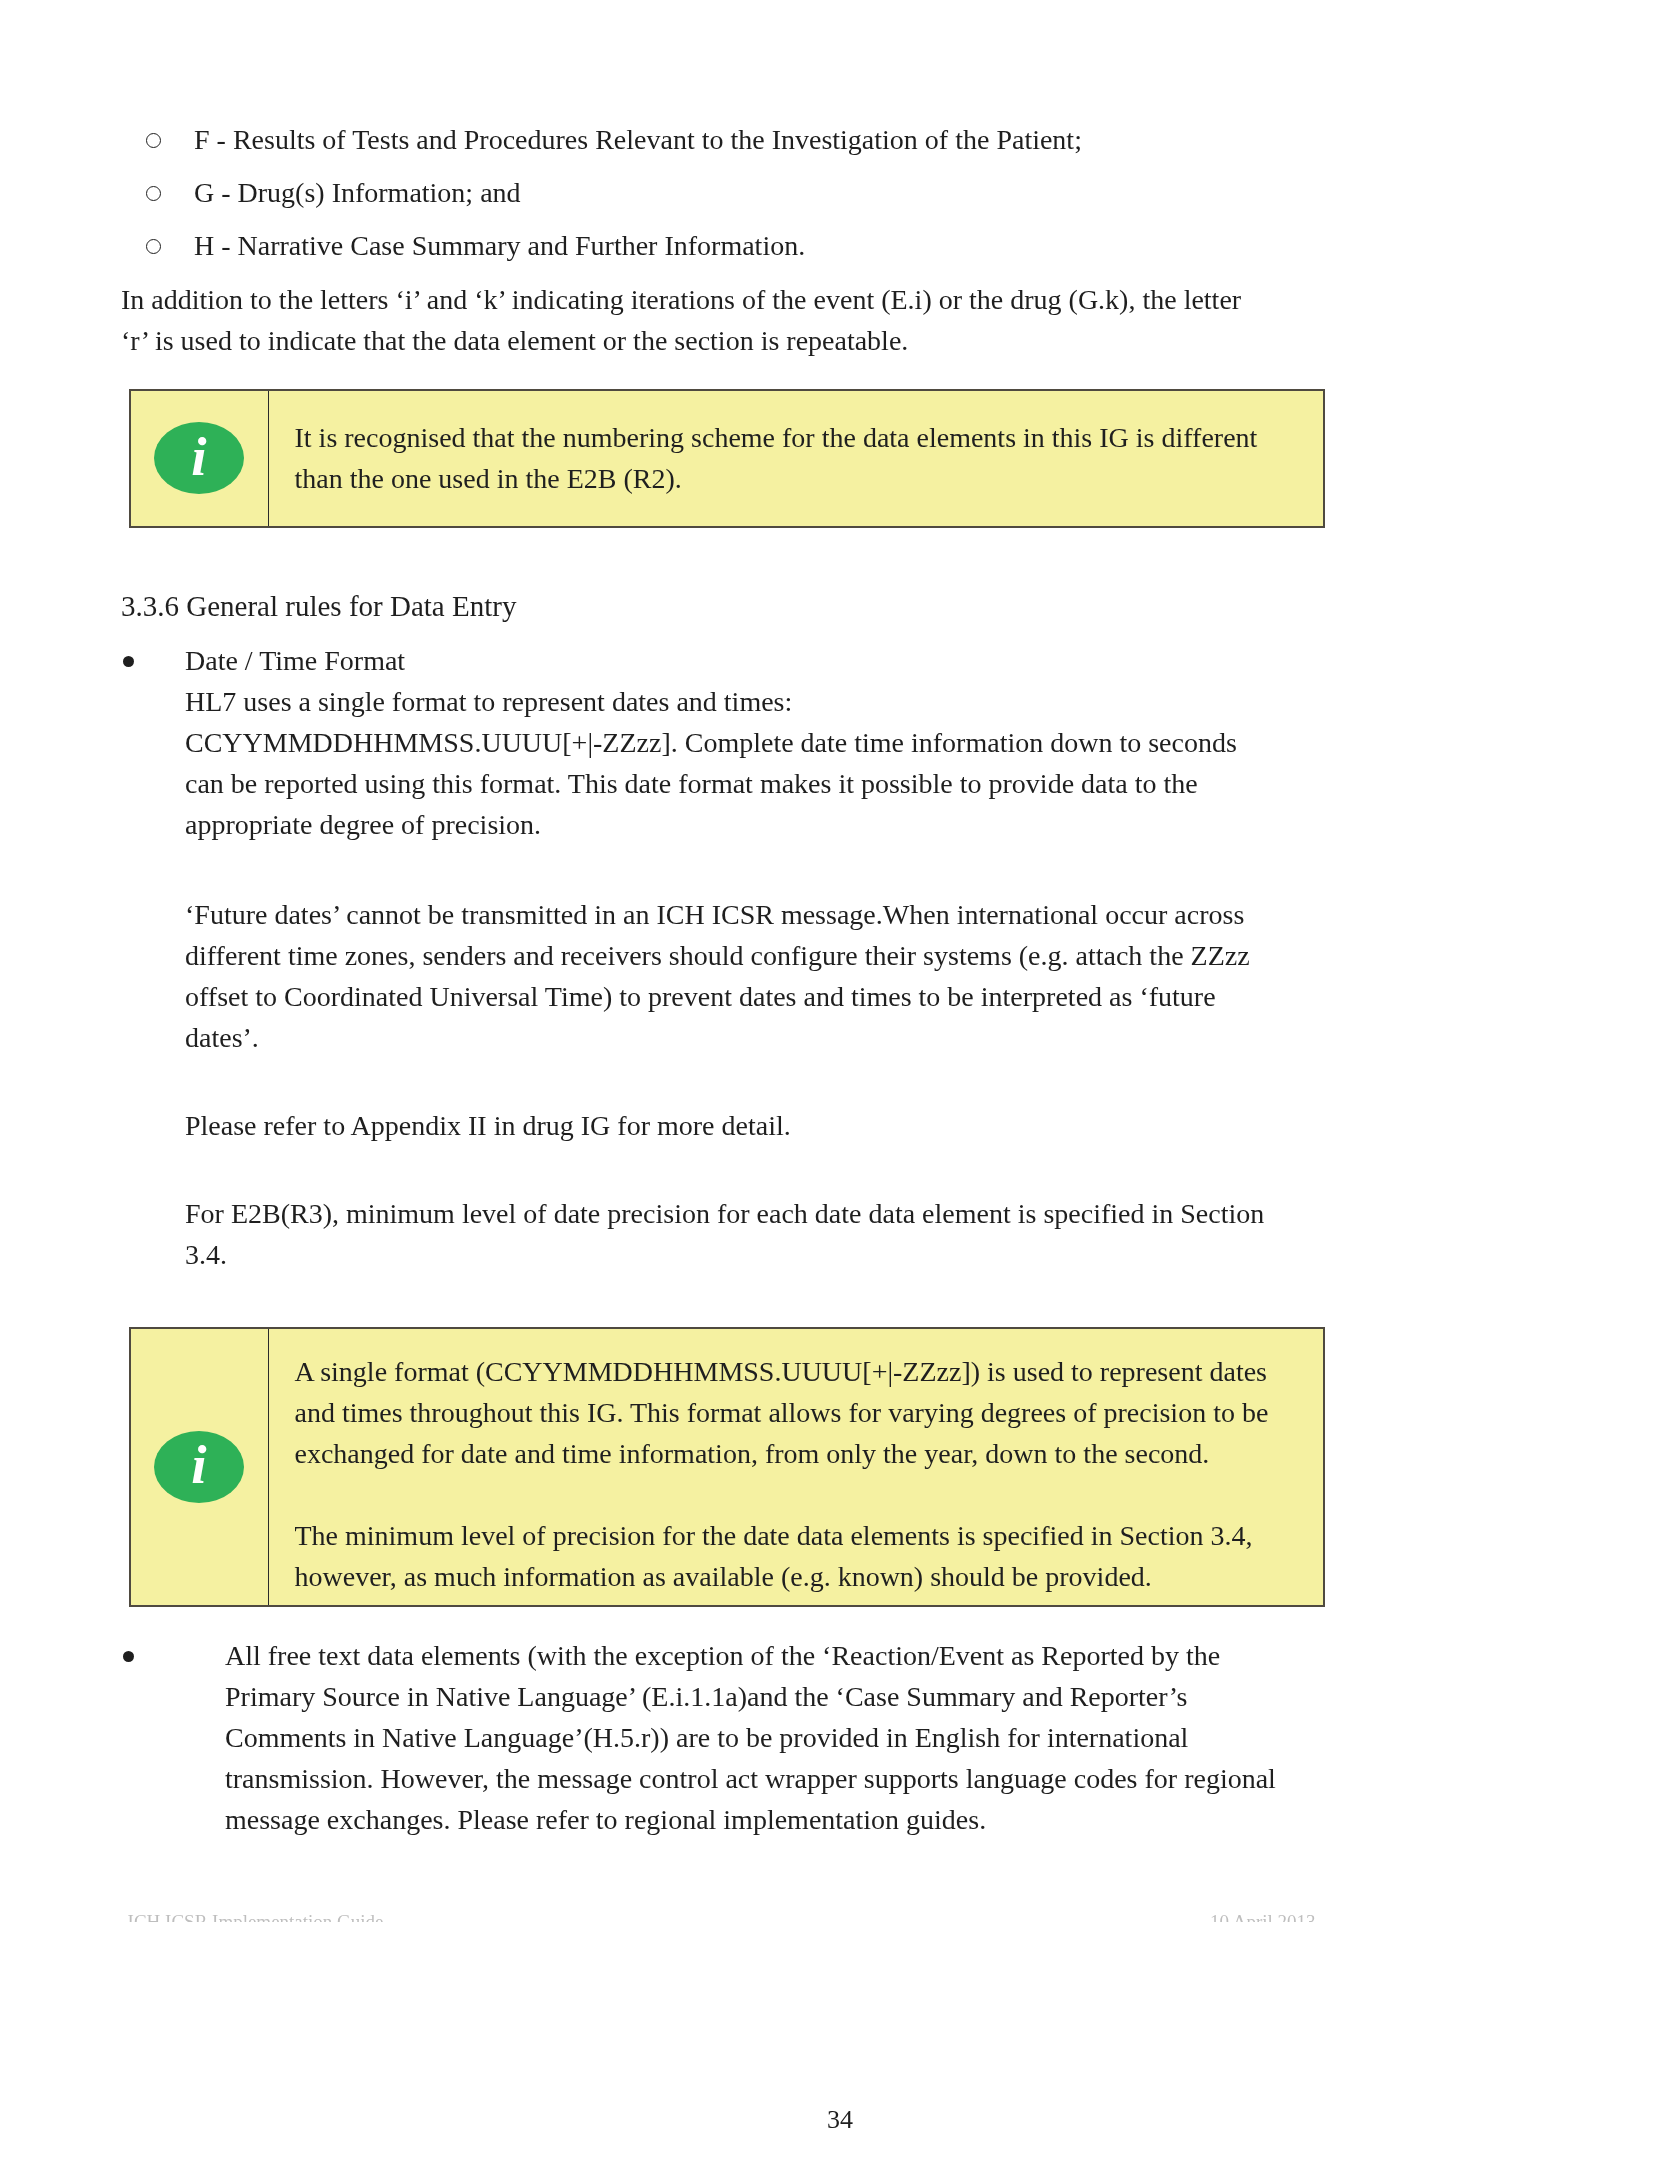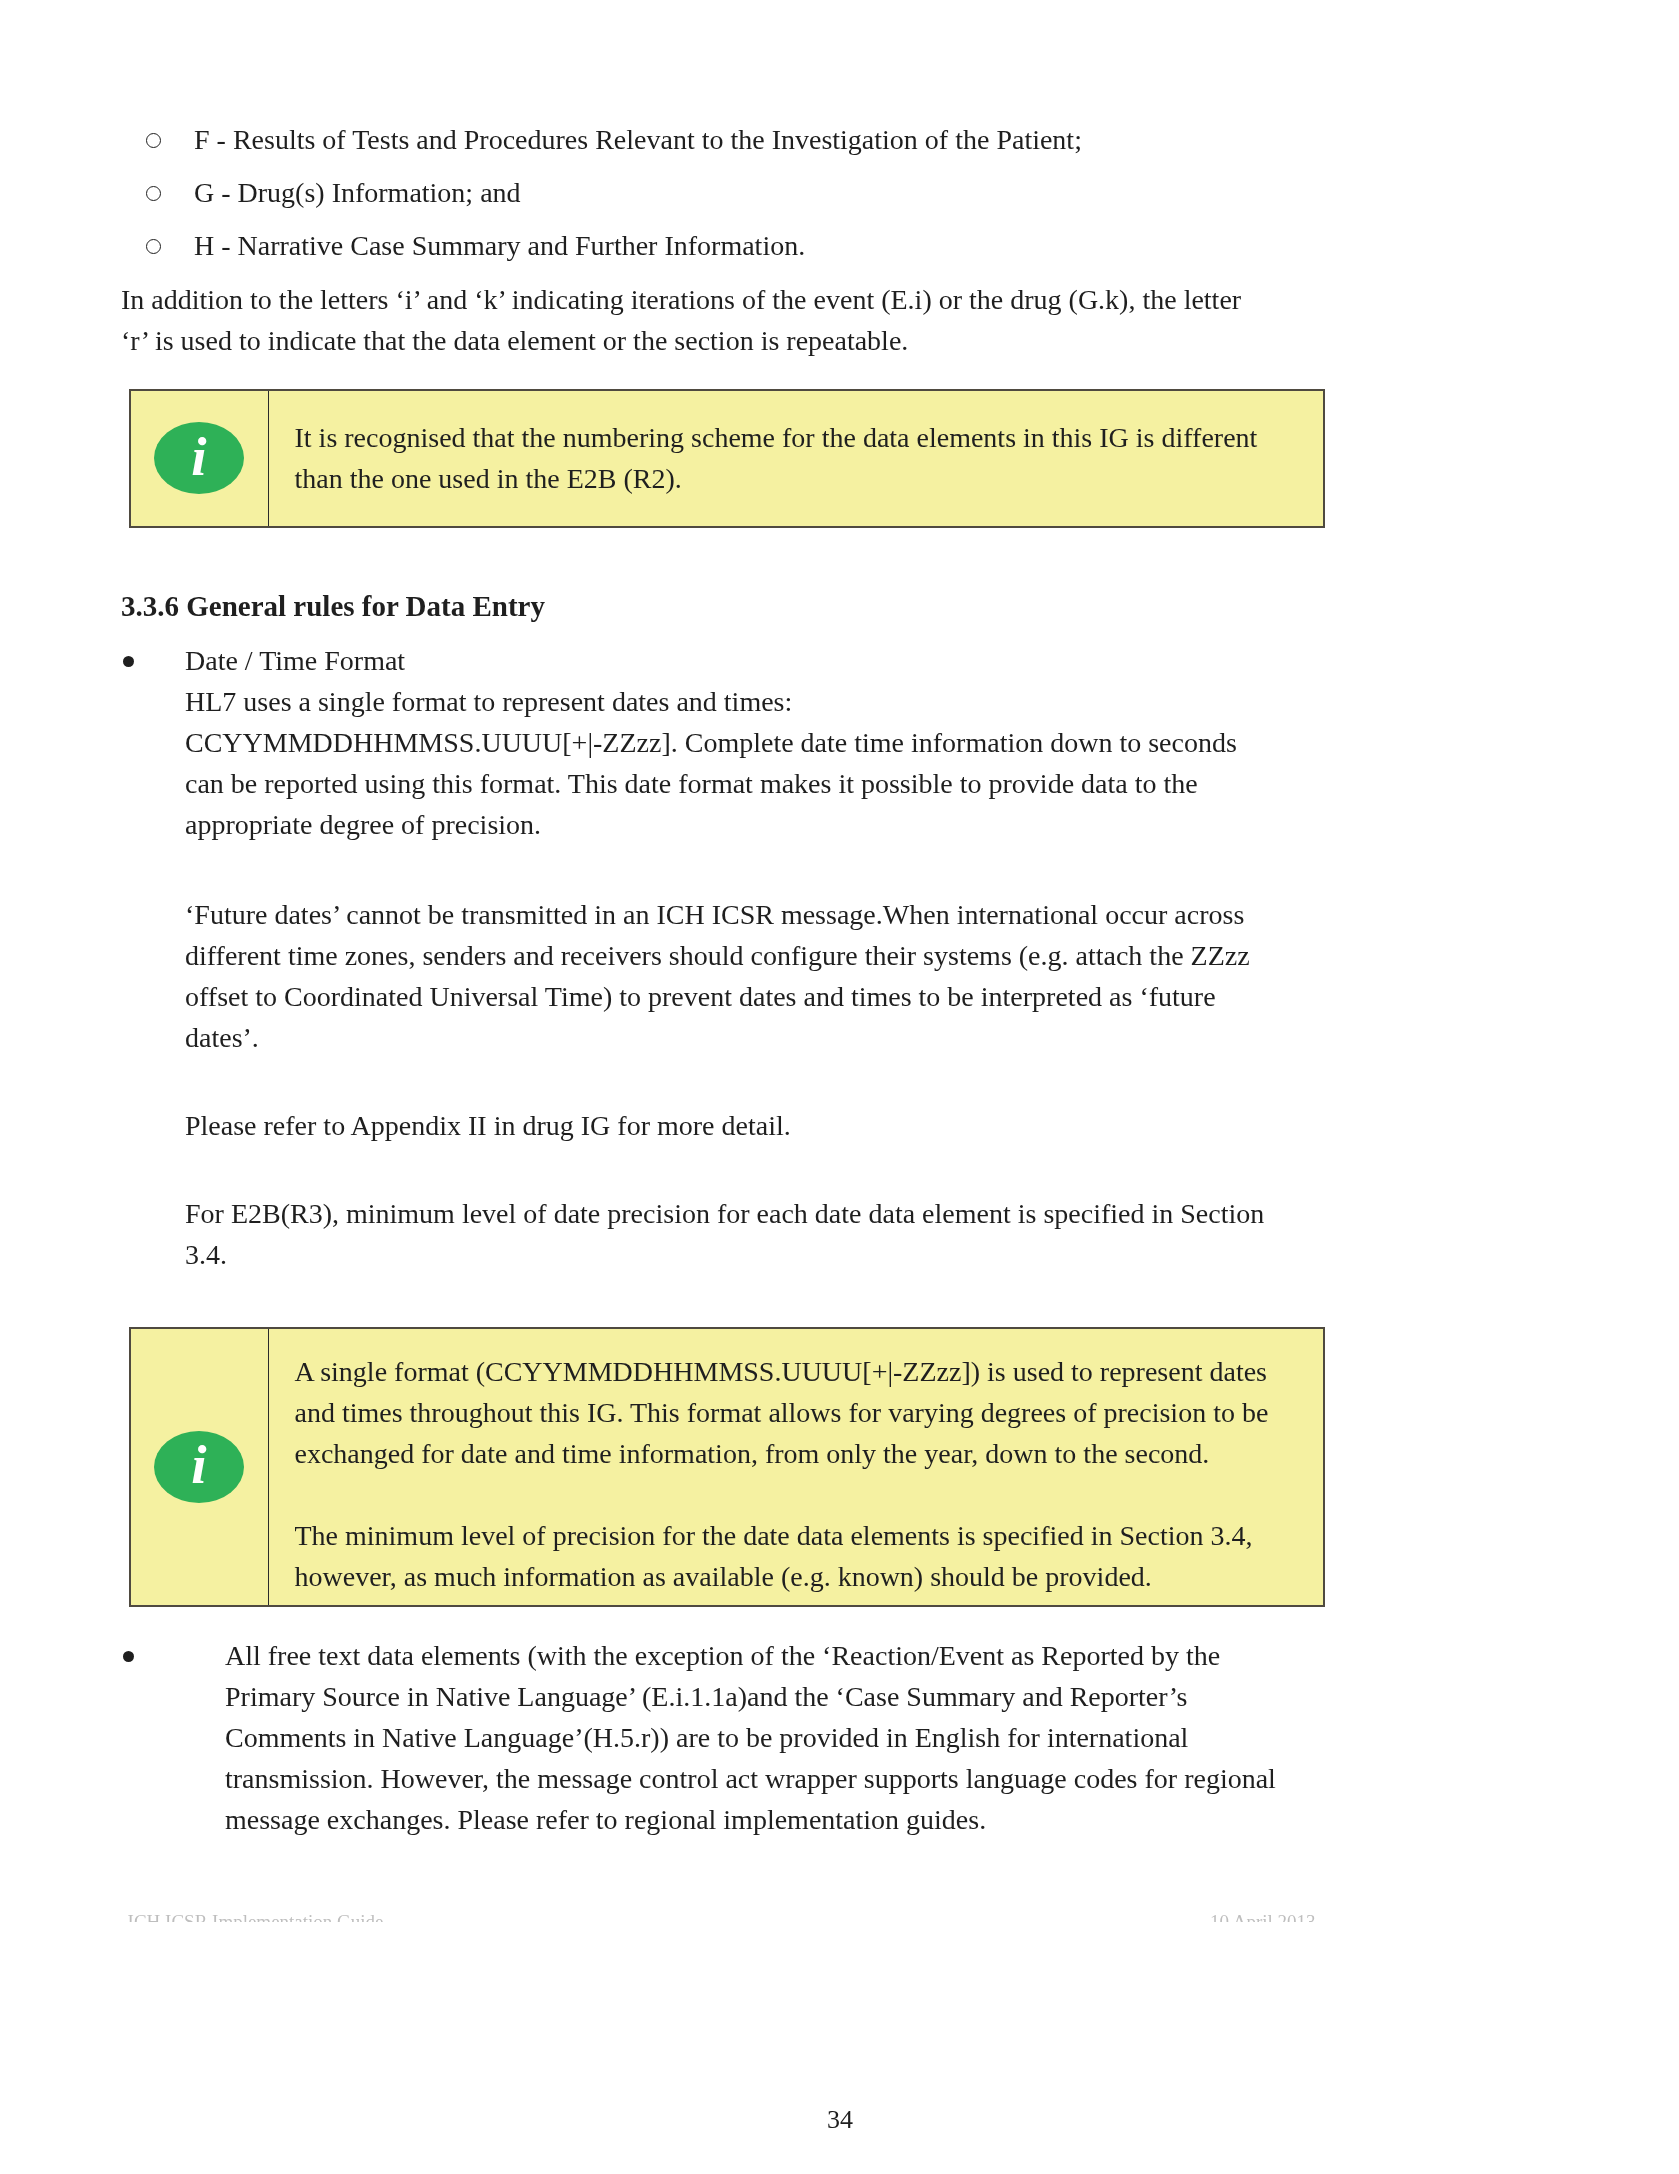--- a/index.html
+++ b/index.html
@@ -39,21 +39,21 @@
     display:flex;align-items:center;justify-content:center;
     font-style:italic;font-weight:bold;font-size:55px;line-height:55px;
     padding-bottom:3.8px;box-sizing:border-box;
   }
   .txt-cell{flex:1;box-sizing:border-box;}
   .txt-cell-1{display:flex;flex-direction:column;justify-content:center;padding:9.4px 38px 9.4px 26px;}
   .txt-cell-2{padding:22.6px 38px 7.5px 26px;}
   .txt-cell p{margin:0;}
   .txt-cell .gap-top{margin-top:41px;}
 
-  .h336{font-size:29px;font-weight:bold;margin:58px 0 0 0;line-height:41px;}
+  .h336{font-size:29px;font-weight:normal;margin:58px 0 0 0;line-height:41px;}
 
   
   .bullet-row{display:flex;margin-top:13px;}
   .bullet-marker-col{width:64px;flex:none;padding-left:1.9px;box-sizing:border-box;}
   .dot{display:block;width:11.3px;height:11.3px;background:#1f1f1f;border-radius:50%;margin-top:16px;}
   .bullet-title{flex:none;}
   .bullet-body{flex:none;max-width:1081px;}
 
   .indent{width:1083px;margin-left:64px;}
   .indent p{margin:0;}

